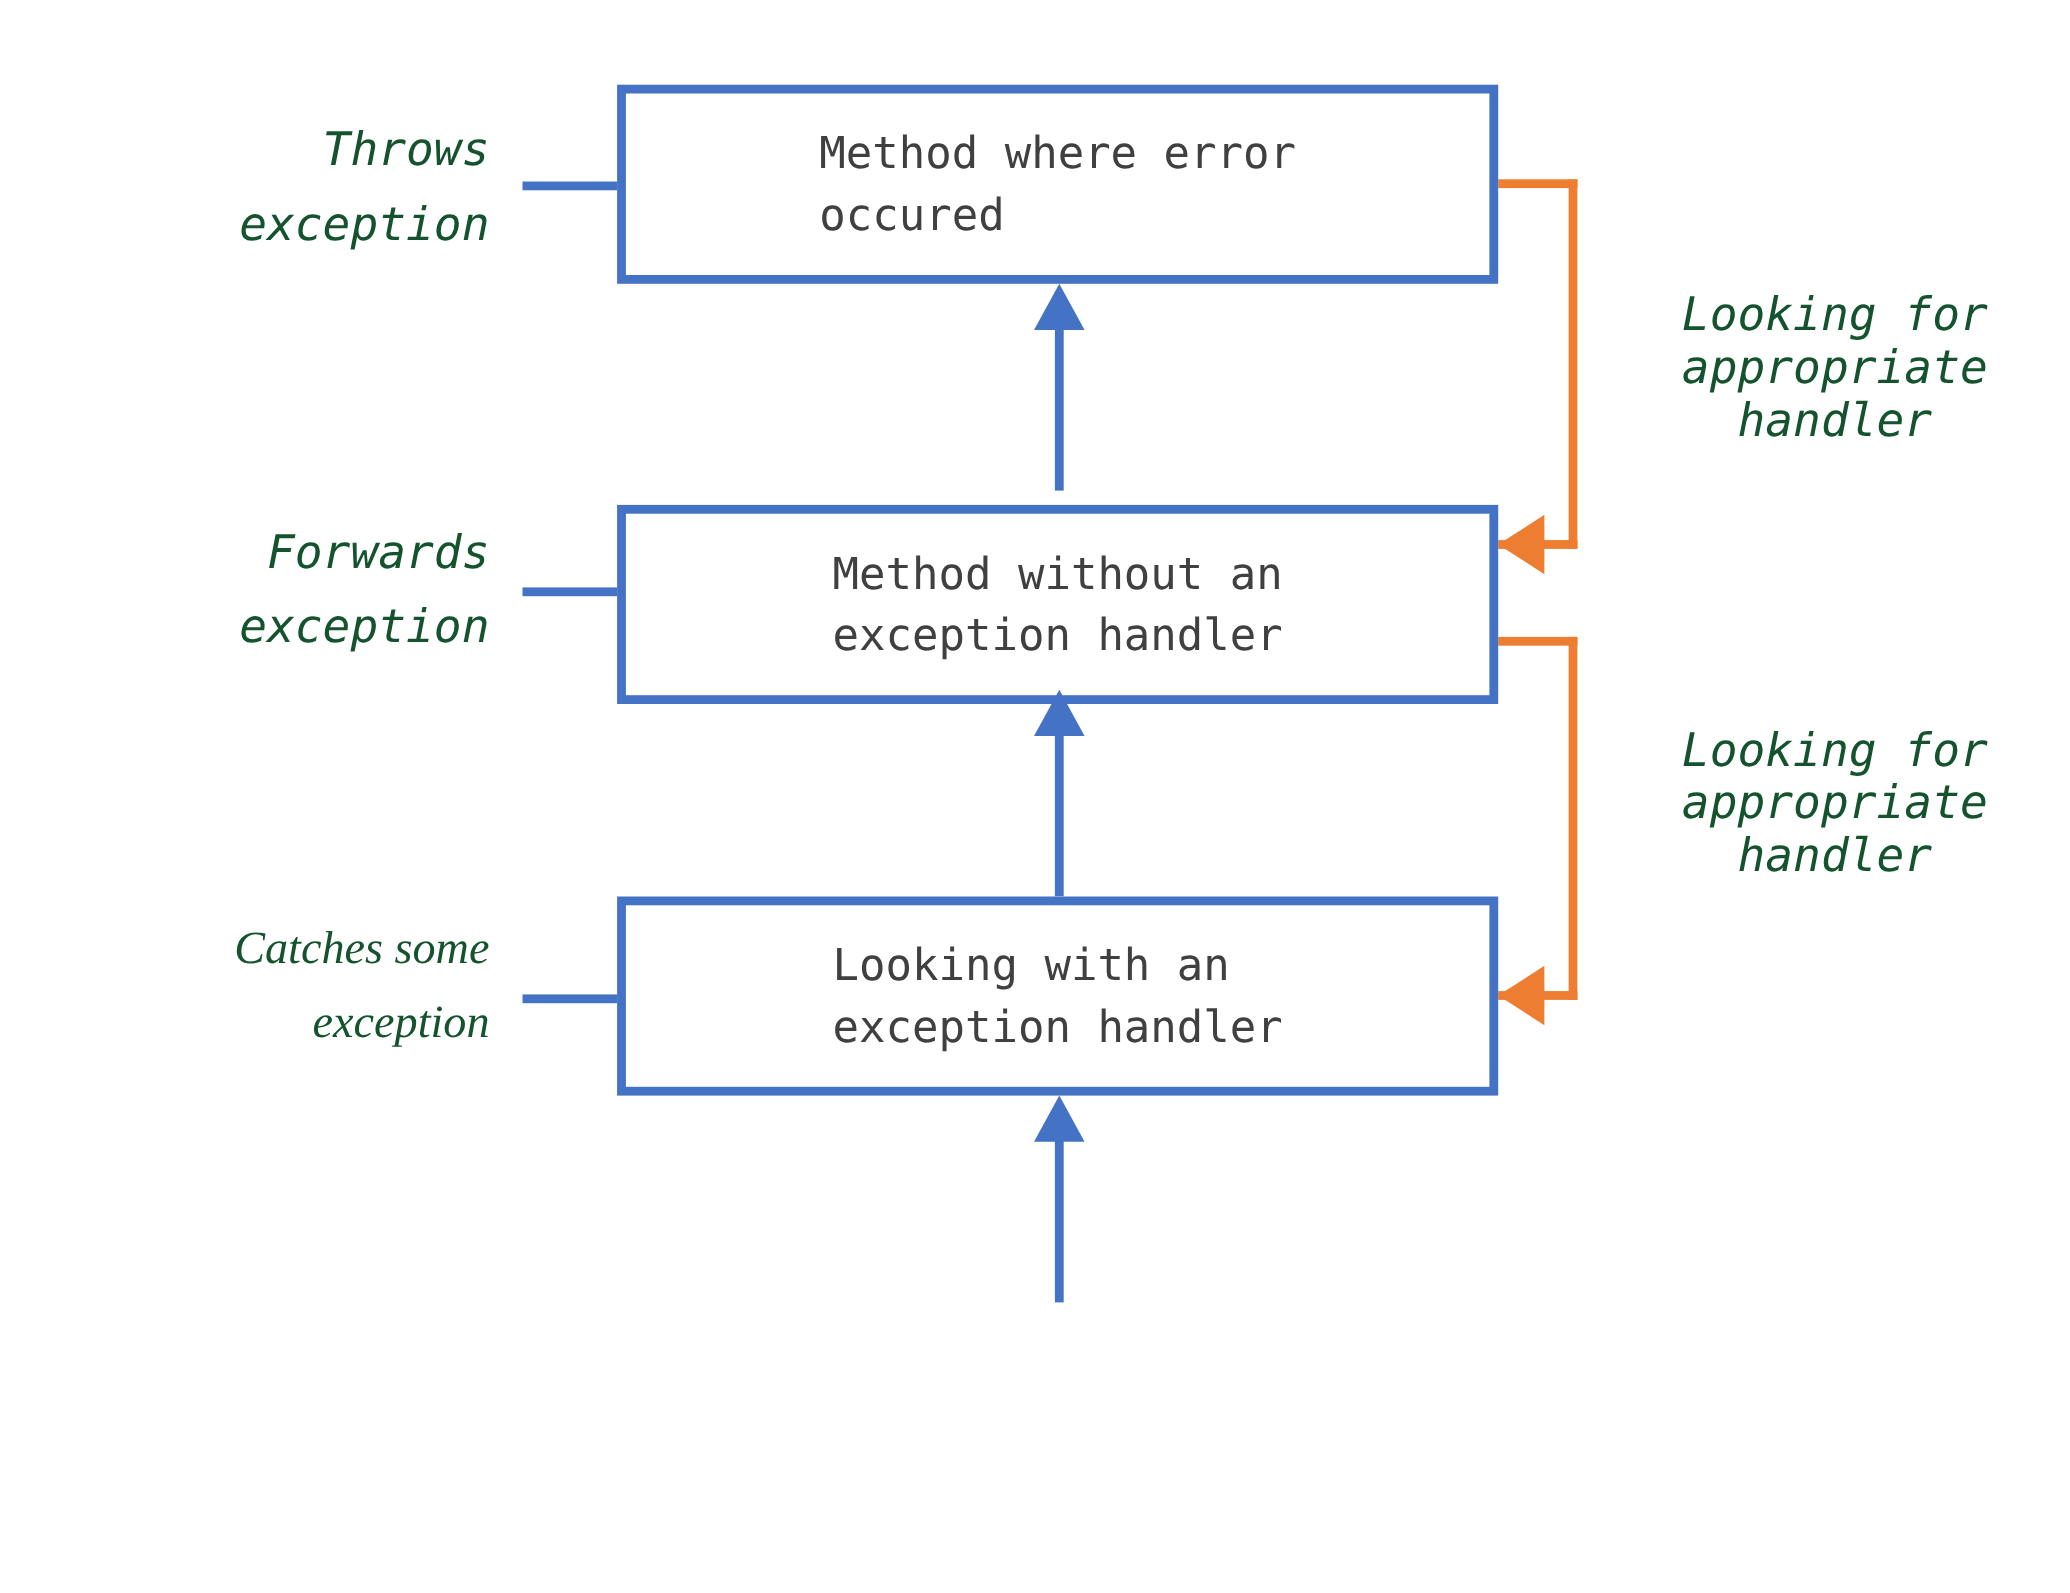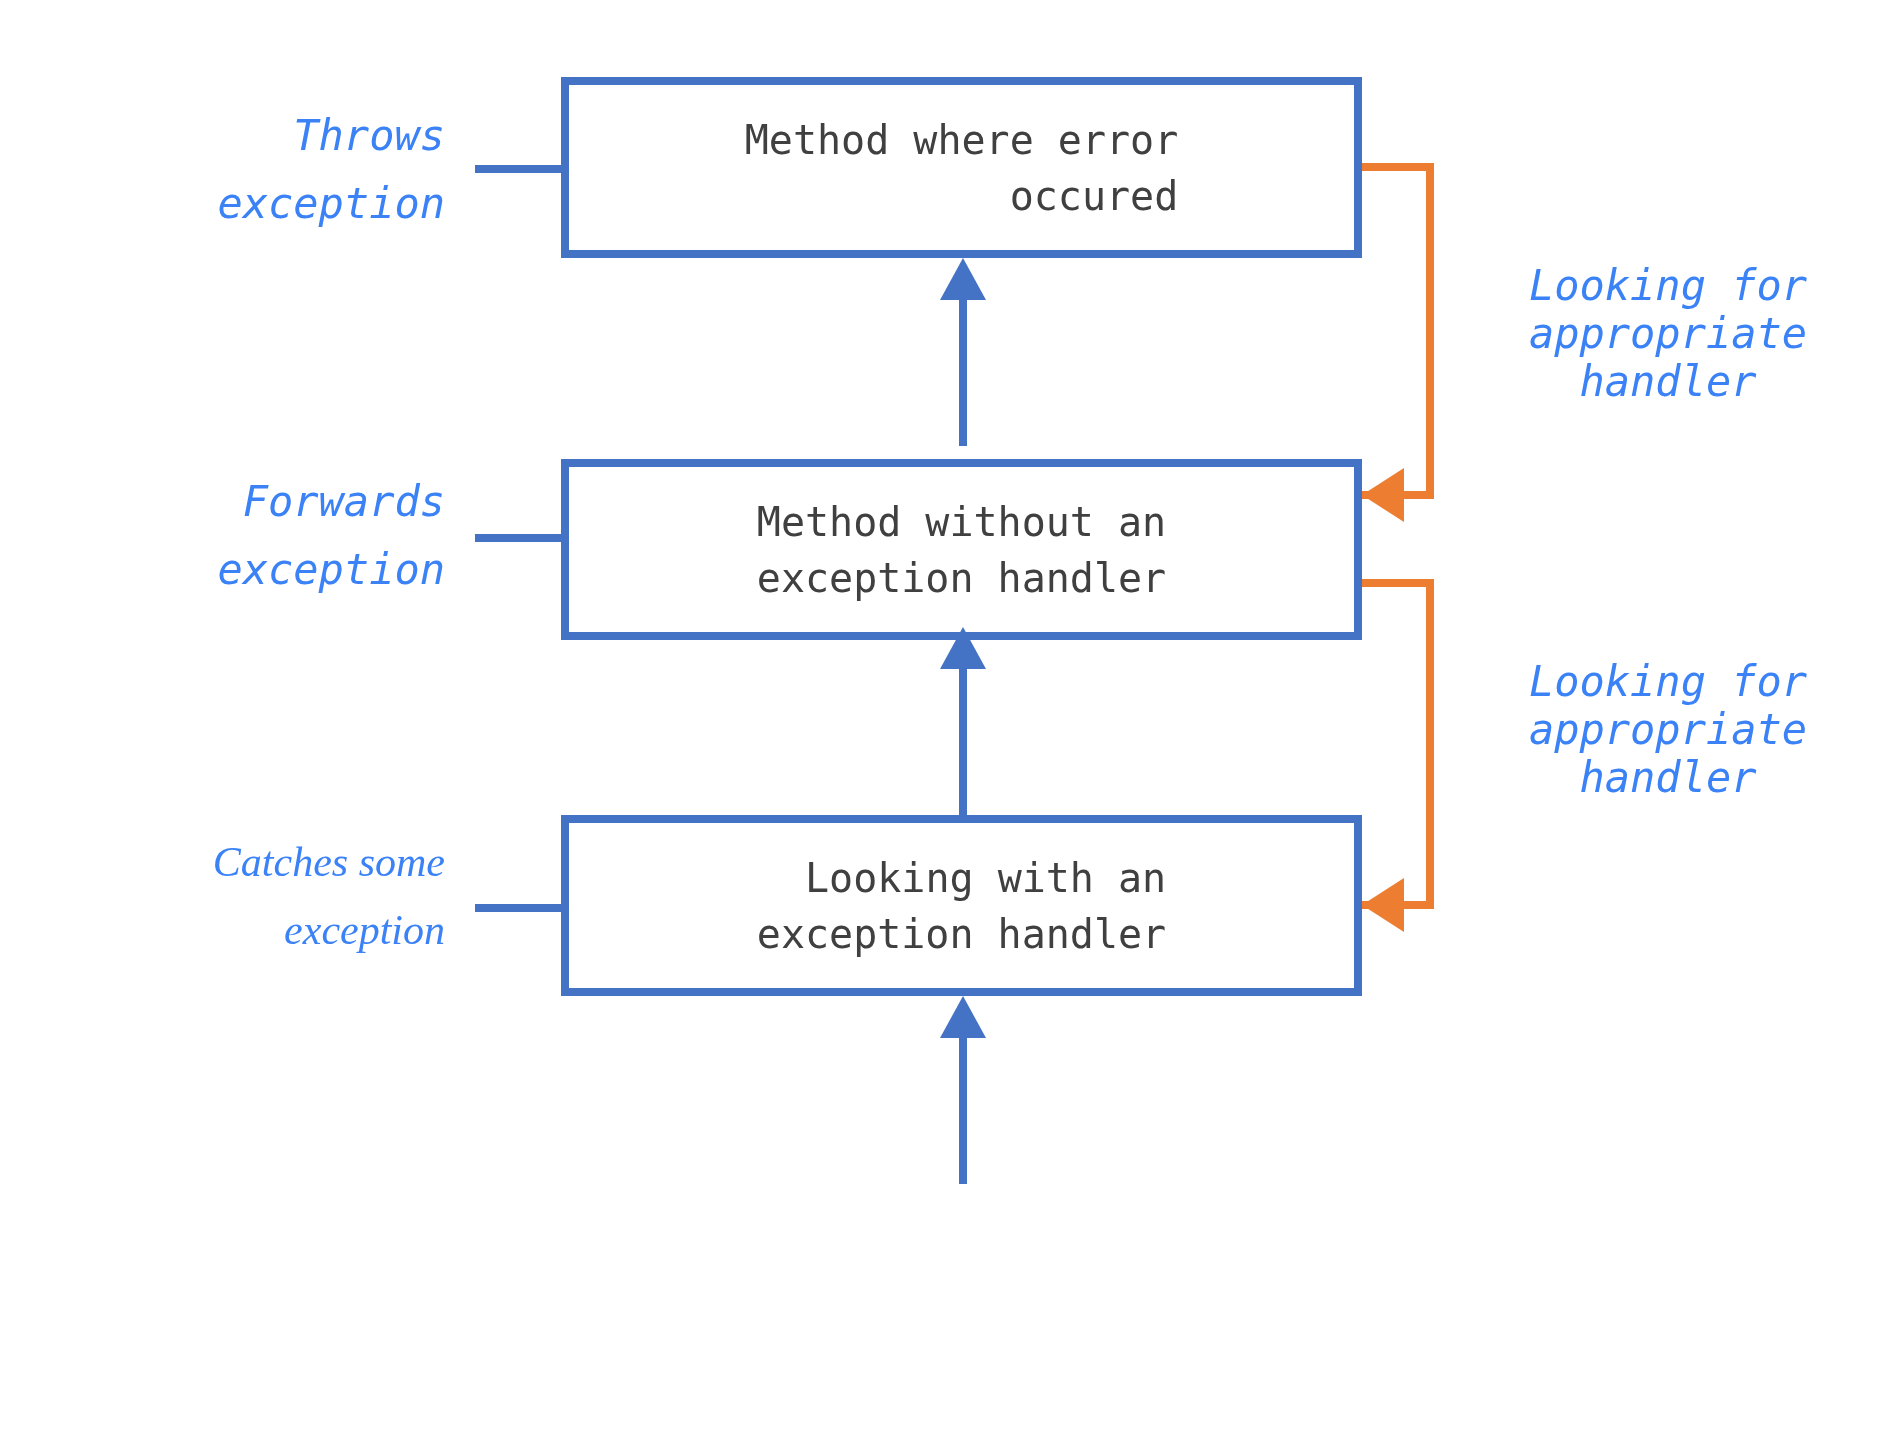--- a/index.html
+++ b/index.html
@@ -13,21 +13,21 @@
     background: #ffffff; overflow: hidden;
   }
 
   
   .fbox {
     position: absolute;
     left: 561px; width: 801px; height: 181px;
     border: 8px solid #4472C4;
     background: #ffffff;
     display: flex; align-items: center; justify-content: center;
-    text-align: right;
+    text-align: left;
     font-size: 40px; line-height: 56px;
     color: #404040;
     white-space: pre-line;
     z-index: 2;
   }
   .fbox.b1 { top: 77px; }
   .fbox.b2 { top: 446px; margin-top: 13px; }
   .fbox.b3 { top: 815px; }
   .fbox.b4 { top: 1184px; }
 
@@ -50,21 +50,21 @@
   .lconn {
     position: absolute; left: 475px; width: 90px; height: 8px;
     background: #4472C4; z-index: 1;
   }
   .c1 { top: 165px; } .c2 { top: 534px; } .c3 { top: 904px; }
 
   
   .ann {
     position: absolute;
     font-style: italic;
-    color: #3b82f6;
+    color: #14532d;
     white-space: pre-line;
     z-index: 2;
   }
   .ann.left {
     left: 55px; width: 390px;
     text-align: right;
     font-size: 42px; line-height: 68px;
   }
   .la1 { top: 102px; } .la2 { top: 468px; } .la3 { top: 828px; font-family: Liberation Serif, serif; }
   .ann.right {

